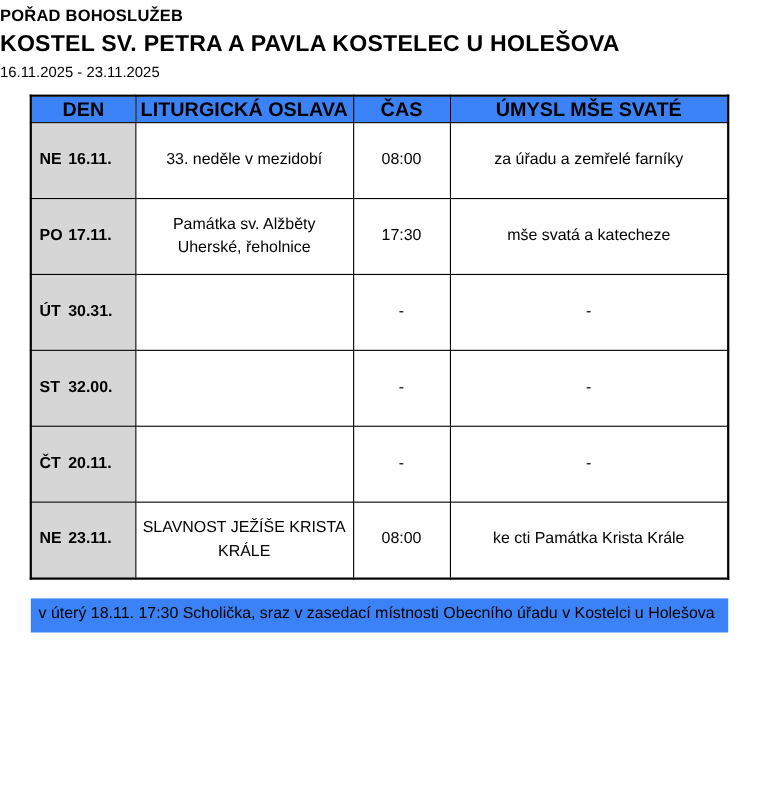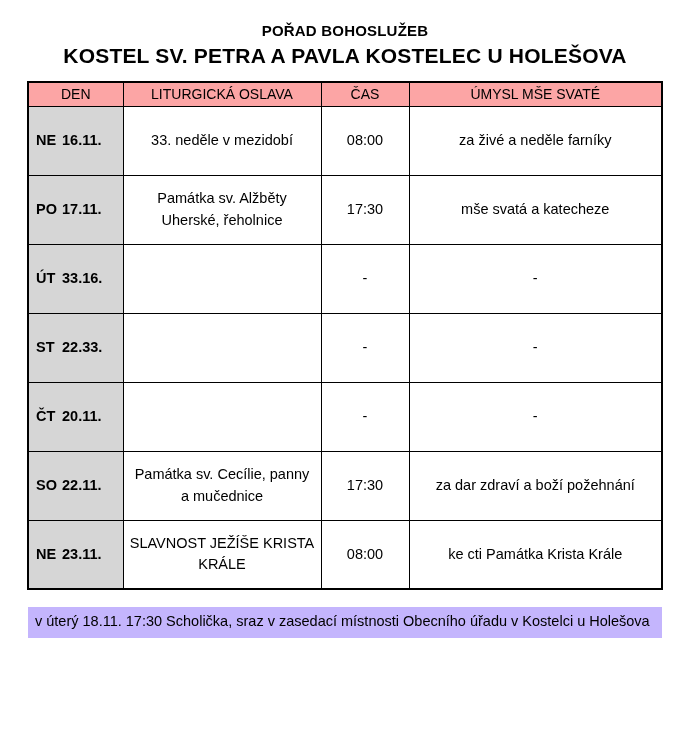--- a/index.html
+++ b/index.html
@@ -11,22 +11,21 @@
     height: 733px;
     font-family: "Liberation Sans", "DejaVu Sans", sans-serif;
     color: #000000;
   }
   .page {
     width: 690px;
     height: 733px;
     position: relative;
   }
   .titles {
-    text-align: center;
-    padding-top: 22px;
+    padding-top: 6px;
   }
   .title-main {
     font-size: 15px;
     font-weight: bold;
     letter-spacing: 0.2px;
   }
   .title-sub {
     font-size: 21px;
     font-weight: bold;
     margin-top: 5px;
@@ -46,23 +45,23 @@
   table.schedule th,
   table.schedule td {
     border: 1px solid #000000;
     overflow: hidden;
   }
   col.c-den   { width: 95px;  }
   col.c-oslava{ width: 198px; }
   col.c-cas   { width: 88px;  }
   col.c-umysl { width: 253px; }
   thead th {
-    background: #fca5a5;
-    font-size: 14px;
-    font-weight: normal;
+    background: #3b82f6;
+    font-size: 18px;
+    font-weight: bold;
     height: 24px;
     text-align: center;
     border-bottom: 2px solid #000000;
   }
   tbody tr { height: 69px; }
   tbody td {
     font-size: 14.5px;
     text-align: center;
     vertical-align: middle;
     padding: 2px 4px;
@@ -75,34 +74,35 @@
     padding-left: 7px;
   }
   td.den-cell .day-abbr {
     display: inline-block;
     min-width: 26px;
   }
   td.oslava-cell { padding: 0 6px; }
   .footer-note {
     width: 634px;
     margin: 17px auto 0 auto;
-    background: #c4b5fd;
+    background: #3b82f6;
     font-size: 14.5px;
     line-height: 1.45;
     padding: 4px 7px 6px 7px;
   }
 </style>
 </head>
 <body>
 
 <div class="page">
 
   <div class="titles">
     <div class="title-main">POŘAD BOHOSLUŽEB</div>
     <div class="title-sub">KOSTEL SV. PETRA A PAVLA KOSTELEC U HOLEŠOVA</div>
+    <div class="title-dates">16.11.2025 - 23.11.2025</div>
   </div>
 
   <table class="schedule">
     <colgroup>
       <col class="c-den">
         <col class="c-oslava">
         <col class="c-cas">
         <col class="c-umysl">
     </colgroup>
     <thead>
@@ -111,51 +111,45 @@
         <th>LITURGICKÁ OSLAVA</th>
         <th>ČAS</th>
         <th>ÚMYSL MŠE SVATÉ</th>
       </tr>
     </thead>
     <tbody>
       <tr>
         <td class="den-cell"><span class="day-abbr">NE</span><span>16.11.</span></td>
         <td class="oslava-cell">33. neděle v mezidobí</td>
         <td>08:00</td>
-        <td>za živé a neděle farníky</td>
+        <td>za úřadu a zemřelé farníky</td>
       </tr>
       <tr>
         <td class="den-cell"><span class="day-abbr">PO</span><span>17.11.</span></td>
         <td class="oslava-cell">Památka sv. Alžběty Uherské, řeholnice</td>
         <td>17:30</td>
         <td>mše svatá a katecheze</td>
       </tr>
       <tr>
-        <td class="den-cell"><span class="day-abbr">ÚT</span><span>33.16.</span></td>
+        <td class="den-cell"><span class="day-abbr">ÚT</span><span>30.31.</span></td>
         <td class="oslava-cell"></td>
         <td>-</td>
         <td>-</td>
       </tr>
       <tr>
-        <td class="den-cell"><span class="day-abbr">ST</span><span>22.33.</span></td>
+        <td class="den-cell"><span class="day-abbr">ST</span><span>32.00.</span></td>
         <td class="oslava-cell"></td>
         <td>-</td>
         <td>-</td>
       </tr>
       <tr>
         <td class="den-cell"><span class="day-abbr">ČT</span><span>20.11.</span></td>
         <td class="oslava-cell"></td>
         <td>-</td>
         <td>-</td>
-      </tr>
-      <tr>
-        <td class="den-cell"><span class="day-abbr">SO</span><span>22.11.</span></td>
-        <td class="oslava-cell">Památka sv. Cecílie, panny a mučednice</td>
-        <td>17:30</td>
-        <td>za dar zdraví a boží požehnání</td>
       </tr>
       <tr>
         <td class="den-cell"><span class="day-abbr">NE</span><span>23.11.</span></td>
         <td class="oslava-cell">SLAVNOST JEŽÍŠE KRISTA KRÁLE</td>
         <td>08:00</td>
         <td>ke cti Památka Krista Krále</td>
       </tr>
     </tbody>
   </table>
 

